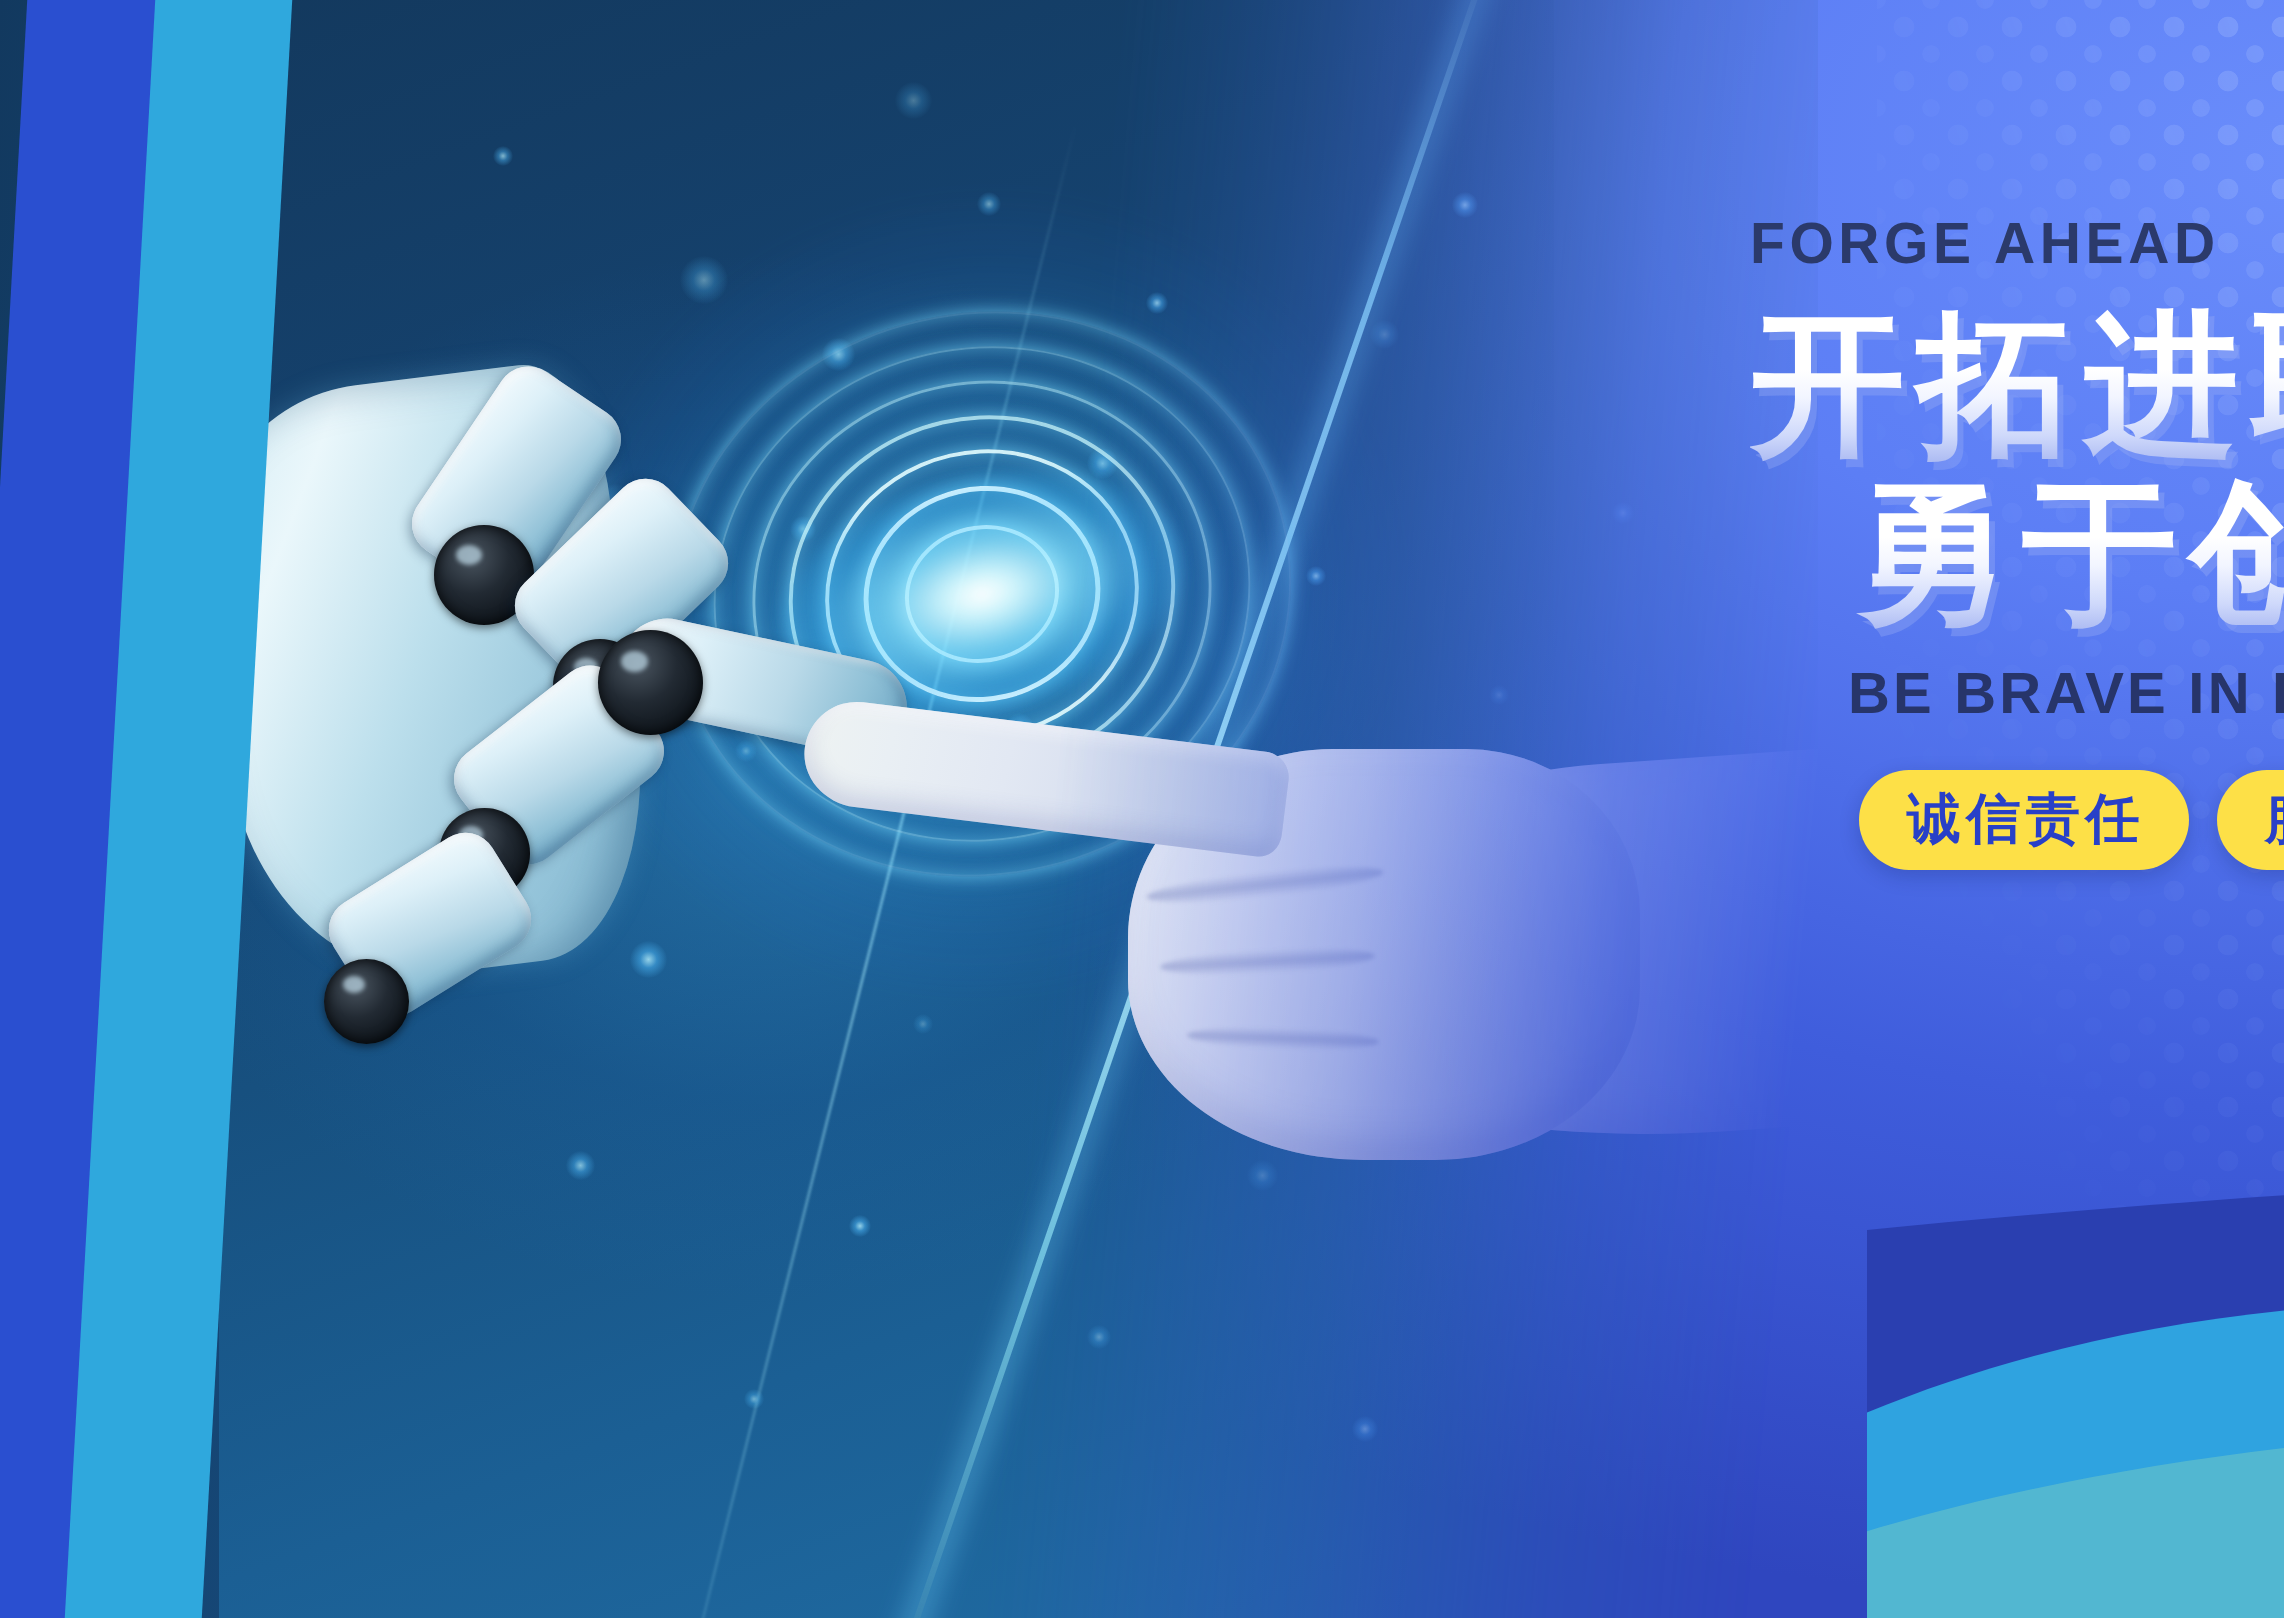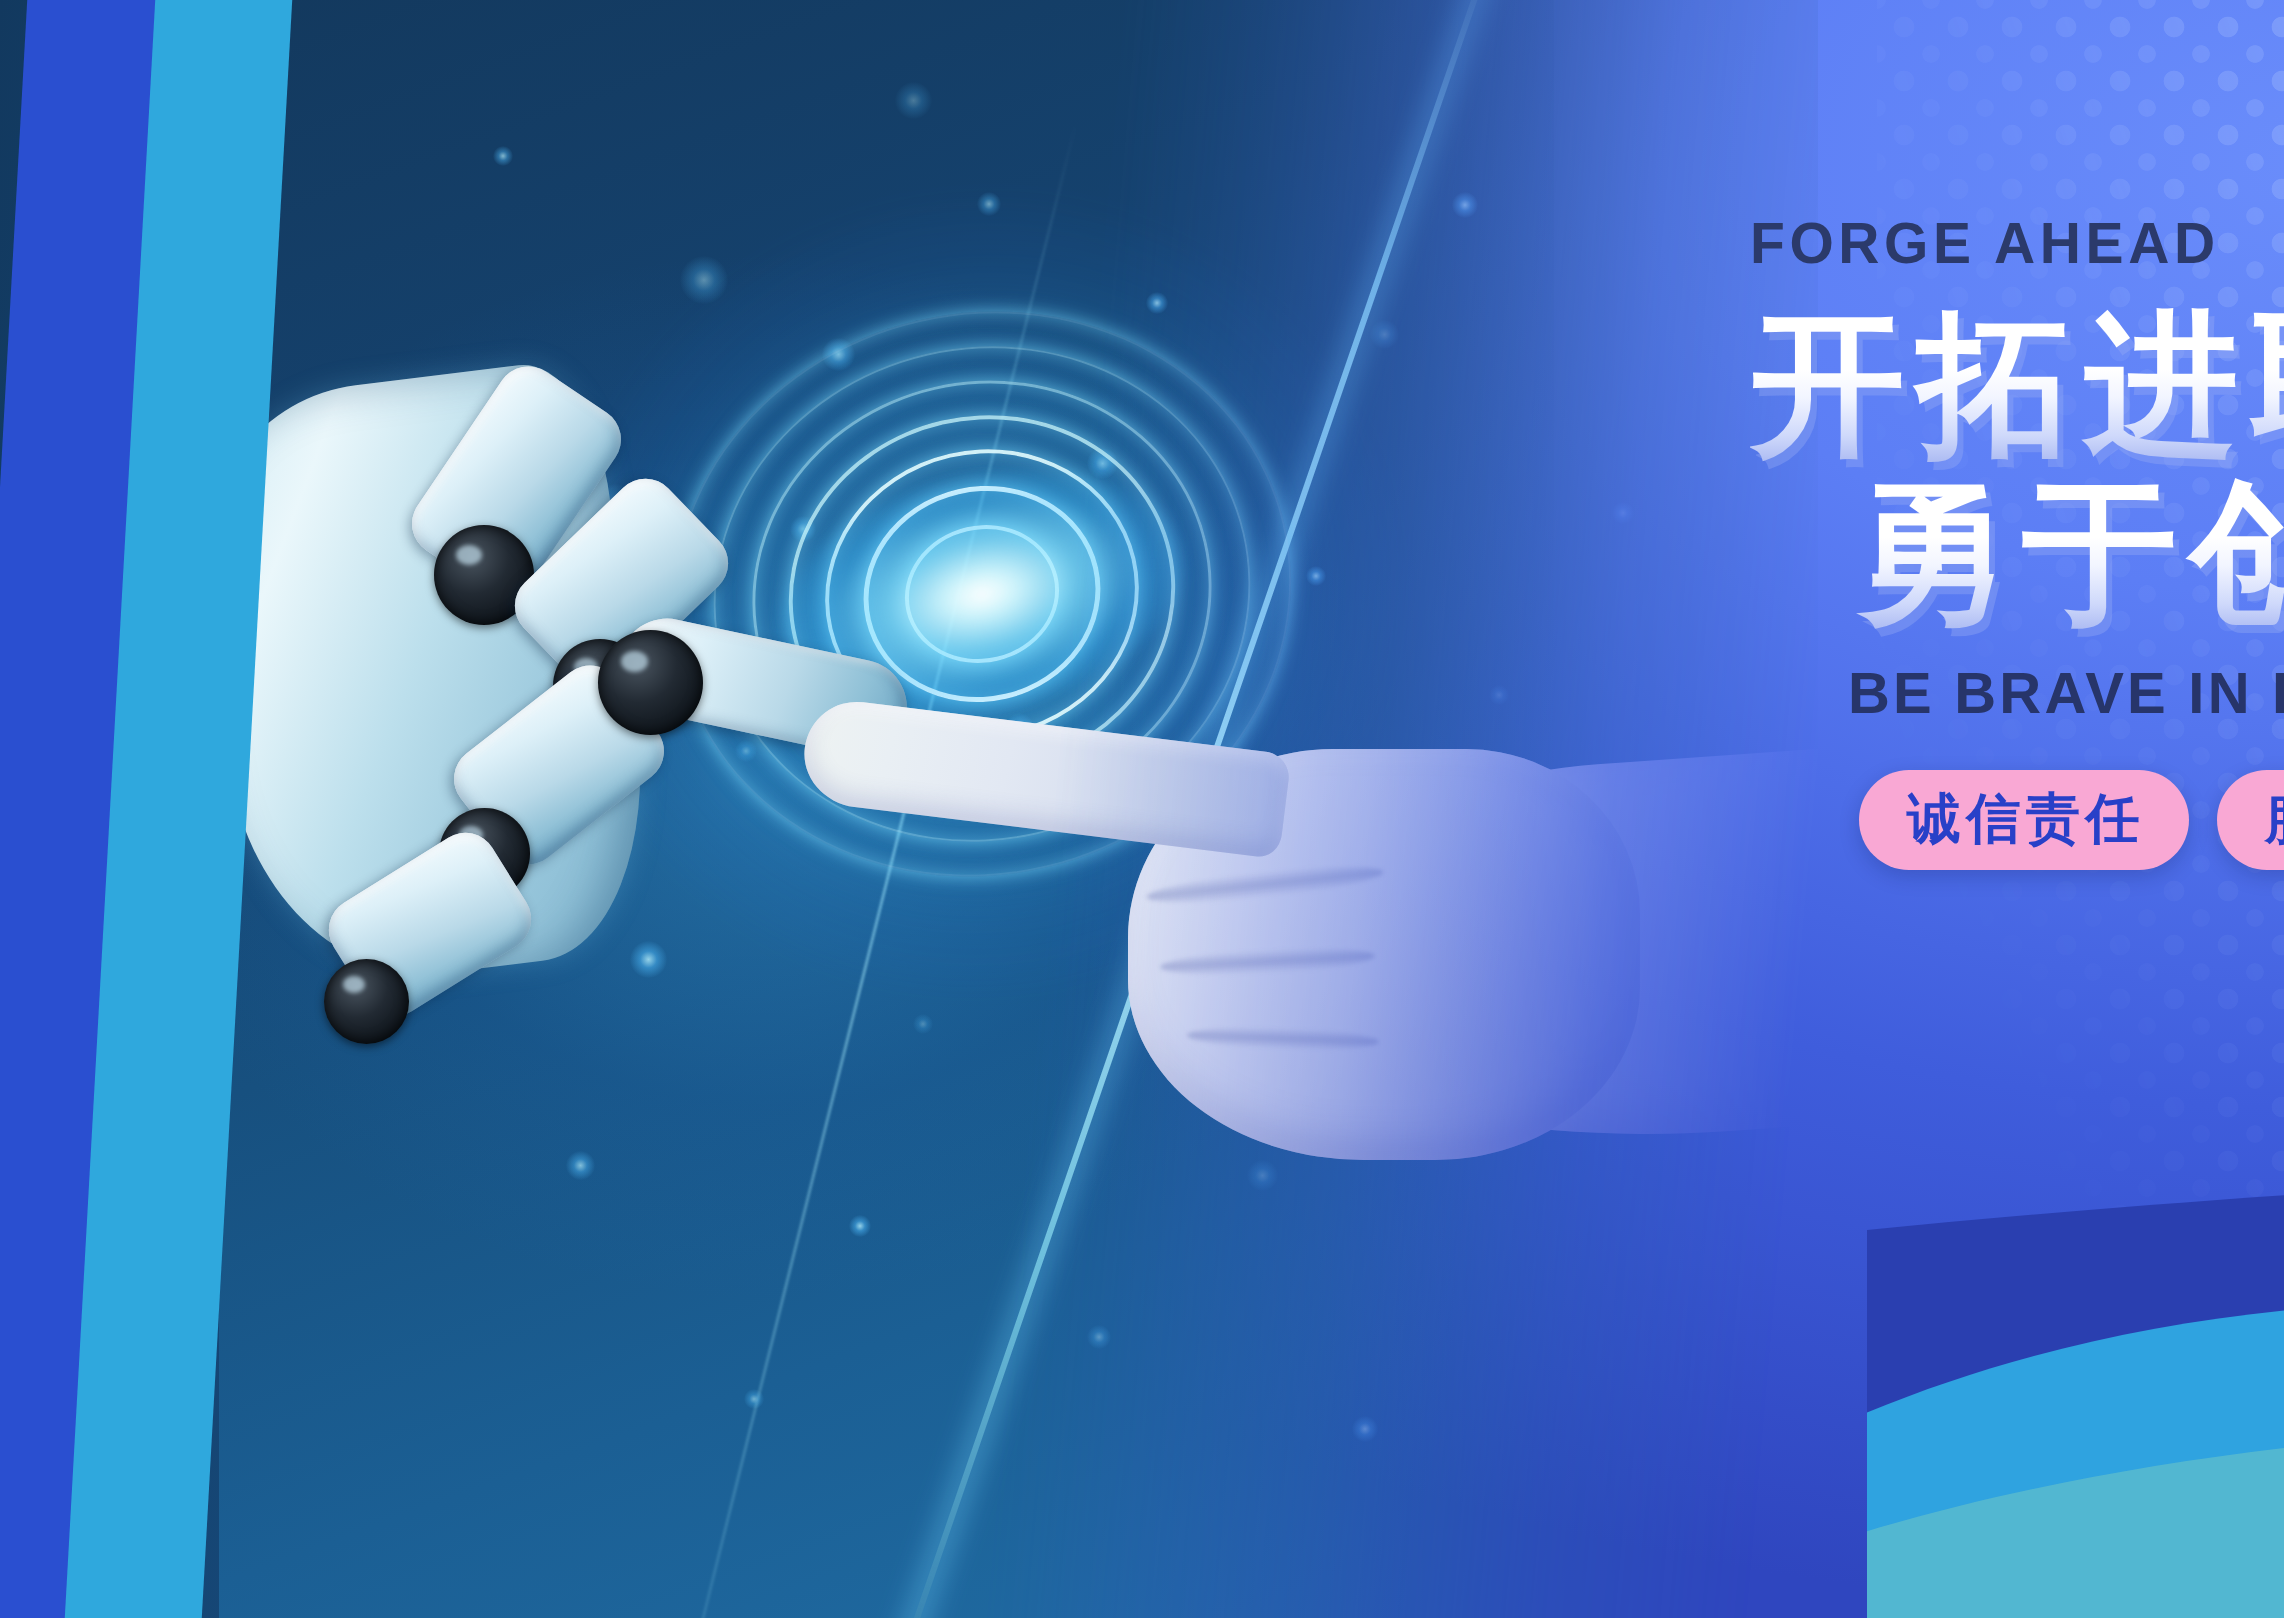--- a/index.html
+++ b/index.html
@@ -201,21 +201,21 @@
   .hl-1{ margin-left:0; }
   .hl-2{ margin-left:105px; margin-top:10px; }
   .subline{
     font-size:58px; font-weight:700; letter-spacing:3.2px;
     color:#27356a;
     margin:26.5px 0 0 98px;
     white-space:nowrap;
   }
   .pills{ display:flex; gap:28px; margin:44px 0 0 109px; }
   .pill{
-    background:#f9a8d4;
+    background:#fde047;
     color:#2840c8;
     font-size:54px;
     font-weight:700;
     letter-spacing:5.5px;
     border-radius:456px;
     padding:20px 44px 24px 48px;
     white-space:nowrap;
     box-shadow:0 6.4px 20px rgba(10,25,80,.22);
     line-height:1.05;
   }

